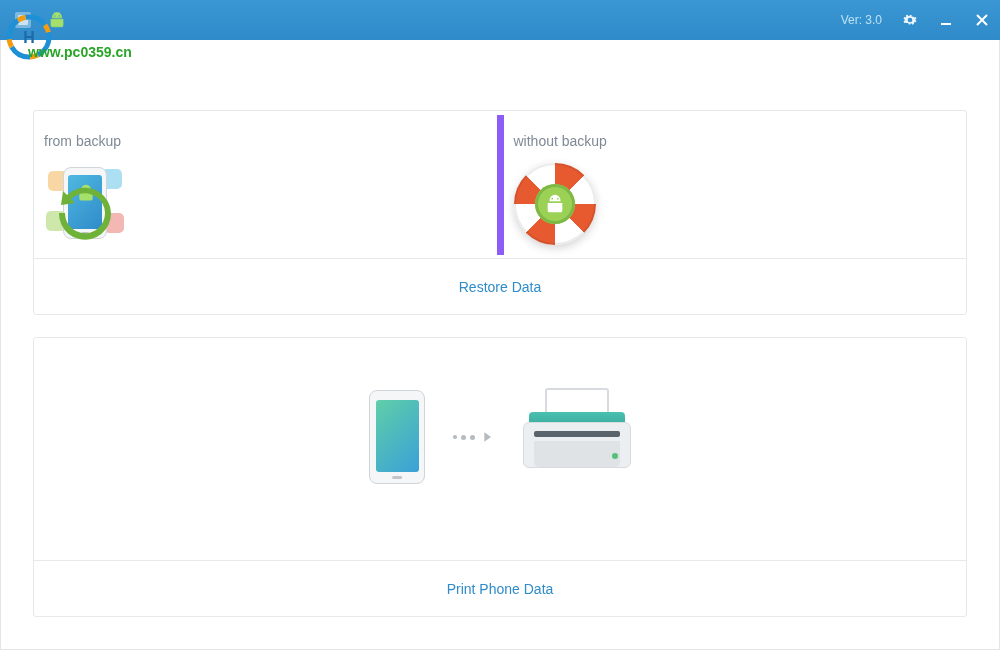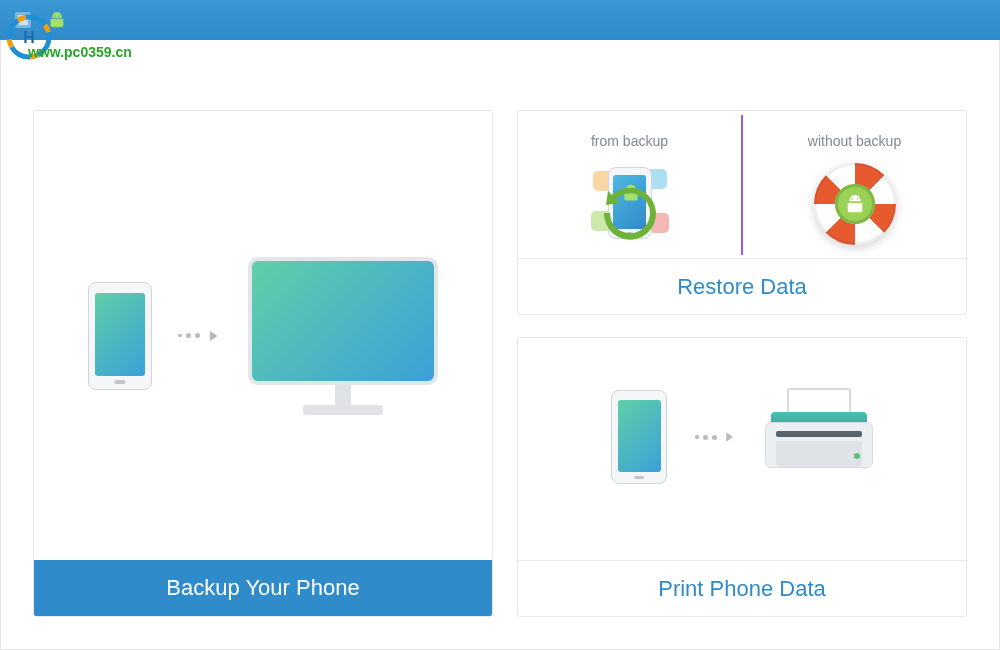--- a/index.html
+++ b/index.html
@@ -18,31 +18,31 @@
   .watermark-url { position: absolute; top: 44px; left: 28px; color: #2aa52a; font-weight: bold; font-size: 14px; z-index: 20; font-family: Arial, sans-serif; }
   
   .content { position: absolute; top: 40px; left: 0; right: 0; bottom: 0; border: 1px solid #e5e5e5; border-top: none; padding: 70px 32px 32px 32px; background: #fff; }
   
   .grid { display: flex; gap: 24px; height: 100%; }
   .left-col { flex: 0 0 460px; }
   .right-col { flex: 1; display: flex; flex-direction: column; gap: 22px; }
   
   .card { border: 1px solid #e6e9ec; border-radius: 3px; background: #fff; display: flex; flex-direction: column; overflow: hidden; cursor: pointer; }
   .card-body { flex: 1; display: flex; align-items: center; justify-content: center; padding: 20px; }
-  .card-footer { height: 56px; display: flex; align-items: center; justify-content: center; font-size: 22px; border-top: 1px solid #e6e9ec; }
+  .card-footer { height: 56px; display: flex; align-items: center; justify-content: center; font-size: 14px; border-top: 1px solid #e6e9ec; }
   .card-footer.primary { background: #2f8bc9; color: #fff; border-top: none; }
   .card-footer.link { color: #2f8bc9; }
   
   .backup-card { height: 100%; }
   .restore-card { flex: 0 0 205px; }
   .print-card { flex: 1; gap: 24px; }
   
   .restore-body { padding: 0; display: flex; }
-  .restore-option { flex: 1; display: flex; flex-direction: column; align-items: center; justify-content: flex-start; padding: 18px 10px 10px 10px; gap: 14px; }
-  .restore-option + .restore-option { border-left: 2px solid #8b5cf6; }
+  .restore-option { flex: 1; display: flex; flex-direction: column; justify-content: flex-start; padding: 18px 10px 10px 10px; gap: 14px; }
+  .restore-option + .restore-option { border-left: 7px solid #8b5cf6; }
   .restore-option-label { color: #7f8a95; font-size: 14px; }
   
   
   .phone-shape { border-radius: 8px; background: #f4f6f7; border: 1px solid #d0d5d9; position: relative; display: flex; align-items: center; justify-content: center; }
   .phone-screen { position: absolute; top: 10%; left: 10%; right: 10%; bottom: 12%; border-radius: 3px; background: linear-gradient(135deg, #5fcfa8 0%, #3aa0d8 100%); }
   .phone-home { position: absolute; bottom: 4%; left: 50%; transform: translateX(-50%); width: 18%; height: 4%; min-height: 3px; background: #c0c6cb; border-radius: 3px; }
   
   .monitor { position: relative; }
   .monitor-screen { width: 190px; height: 128px; border: 4px solid #e3e6e9; border-radius: 10px; background: linear-gradient(135deg, #5fcfa8 0%, #3aa0d8 100%); }
   .monitor-stand { width: 16px; height: 20px; background: #dfe3e6; margin: 0 auto; }
@@ -92,51 +92,43 @@
         <rect x="5" y="5" width="10" height="10" rx="1" fill="#fff" opacity=".6"></rect>
       </svg>
   </span>
   <span class="android-badge">
     <svg viewBox="0 0 24 24" width="18" height="20">
       <path fill="#a4e06a" d="M6 8a6 6 0 0 1 12 0v1H6V8zm-2 3h16v8a2 2 0 0 1-2 2H6a2 2 0 0 1-2-2v-8zm4-9l1.5 2M16 2l-1.5 2" stroke="#a4e06a" stroke-width="1"></path>
       <circle cx="9" cy="6.5" r=".8" fill="#2f8bc9"></circle>
         <circle cx="15" cy="6.5" r=".8" fill="#2f8bc9"></circle>
     </svg>
   </span>
+  <div class="titlebar-right">
+    <span class="version">Ver: 3.0</span>
+    <div class="winbtn">
+      <svg width="14" height="14" viewBox="0 0 24 24">
+          <path fill="#fff" d="M12 8a4 4 0 1 0 0 8 4 4 0 0 0 0-8zm9 4l2 1-1 3-2-.5a8 8 0 0 1-1.5 1.5l.5 2-3 1-1-2h-2l-1 2-3-1 .5-2A8 8 0 0 1 4 16.5L2 17l-1-3 2-1v-2L1 10l1-3 2 .5A8 8 0 0 1 5.5 6L5 4l3-1 1 2h2l1-2 3 1-.5 2A8 8 0 0 1 20 7.5l2-.5 1 3-2 1v2z" opacity=".9"></path>
+        </svg>
+    </div>
+    <div class="winbtn">
+      <svg width="12" height="12" viewBox="0 0 12 12">
+          <rect x="1" y="9" width="10" height="2" fill="#fff"></rect>
+        </svg>
+    </div>
+    <div class="winbtn">
+      <svg width="12" height="12" viewBox="0 0 12 12">
+          <path stroke="#fff" stroke-width="2" d="M1 1l10 10M11 1L1 11"></path>
+        </svg>
+    </div>
+  </div>
 </div>
 
 <div class="content">
   <div class="grid">
 
-    <div class="left-col">
-      <div class="card backup-card">
-        <div class="card-body">
-          <div class="backup-graphic">
-            <div class="phone-shape" style="width:64px;height:108px">
-              <div class="phone-screen"></div>
-                <div class="phone-home"></div>
-            </div>
-            <div class="dots-arrow">
-              <span class="dot sm"></span>
-                <span class="dot"></span>
-                <span class="dot"></span>
-              <svg width="18" height="18" viewBox="0 0 24 24">
-                  <path fill="currentColor" d="M8 5l10 7-10 7z"></path>
-                </svg>
-            </div>
-            <div class="monitor">
-              <div class="monitor-screen"></div>
-              <div class="monitor-stand"></div>
-              <div class="monitor-base"></div>
-            </div>
-          </div>
-        </div>
-        <div class="card-footer primary">Backup Your Phone</div>
-      </div>
-    </div>
 
     <div class="right-col">
 
       <div class="card restore-card">
         <div class="card-body restore-body">
           <div class="restore-option">
             <div class="restore-option-label">from backup</div>
             <div style="position:relative;width:82px;height:82px">
 
               <svg width="82" height="82" viewBox="0 0 82 82" style="position:absolute;inset:0">

